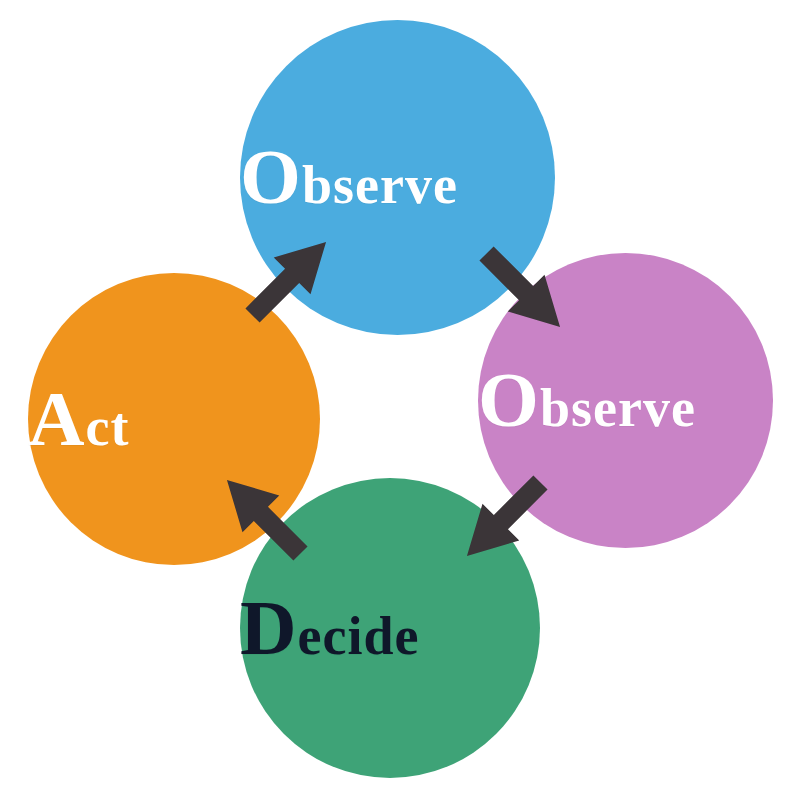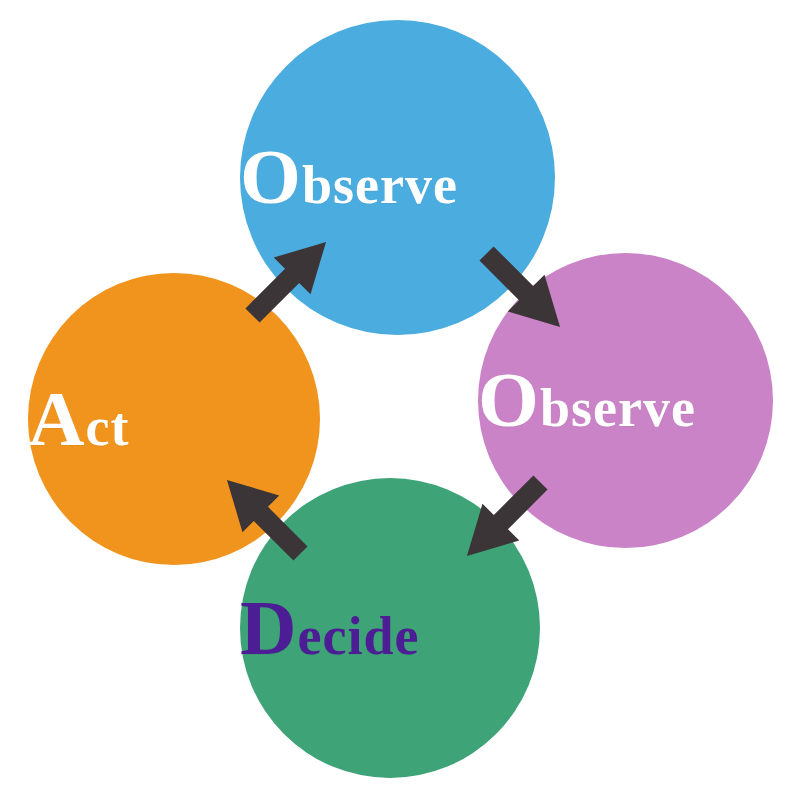--- a/index.html
+++ b/index.html
@@ -70,21 +70,21 @@
 
   <div class="circle circle-observe" style="background: rgb(75, 172, 223);">
     <span class="label" style="color: rgb(255, 255, 255);">Observe</span>
   </div>
 
   <div class="circle circle-orient" style="background: rgb(201, 131, 198);">
     <span class="label" style="color: rgb(255, 255, 255);">Observe</span>
   </div>
 
   <div class="circle circle-decide" style="background: rgb(62, 163, 119);">
-    <span class="label" style="color: #4c1d95;">Decide</span>
+    <span class="label" style="color: #0f172a;">Decide</span>
   </div>
 
   <div class="circle circle-act" style="background: rgb(240, 148, 29);">
     <span class="label" style="color: rgb(255, 255, 255);">Act</span>
   </div>
 
   <div class="arrow arrow-act-observe">
     <svg viewBox="0 0 110 60" xmlns="http://www.w3.org/2000/svg">
       <polygon points="2,20 58,20 58,4 106,30 58,56 58,40 2,40" fill="#3b3538"></polygon>
     </svg>

